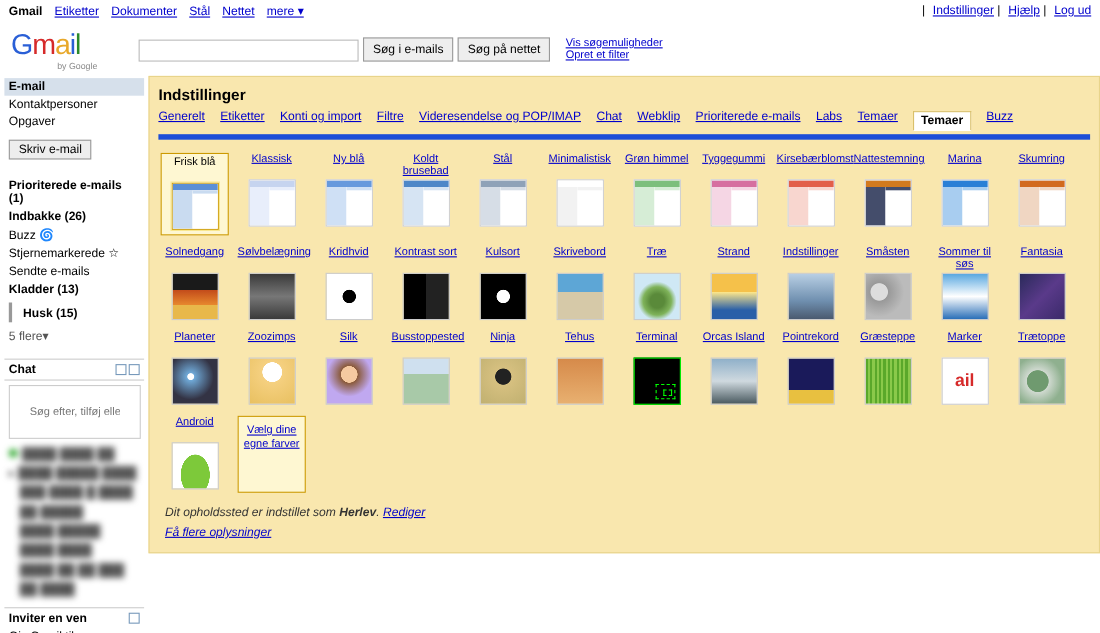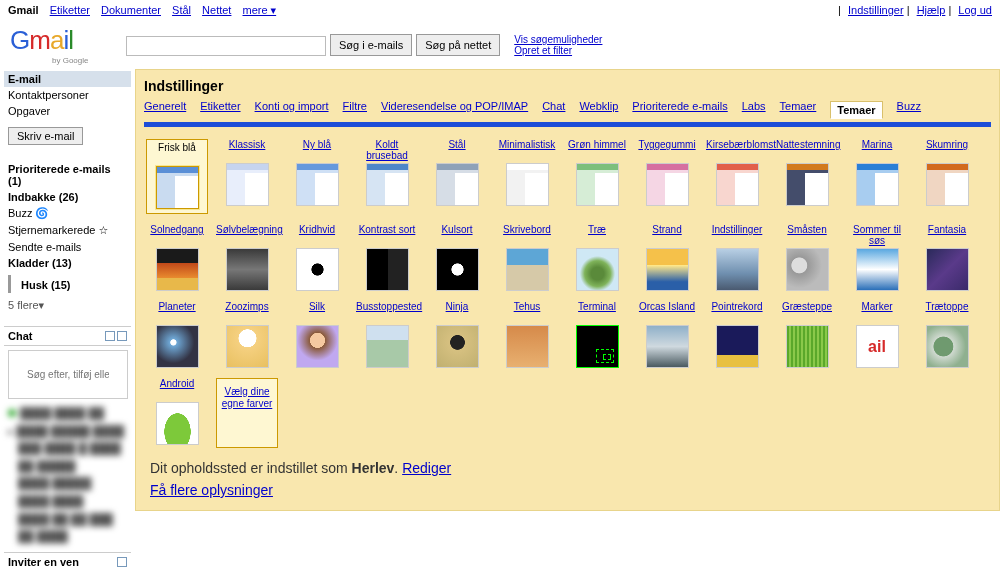--- a/index.html
+++ b/index.html
@@ -52,21 +52,21 @@
   .tabs .sel { background:#fff; border:1px solid #d9c06b; border-bottom:1px solid #fff; padding:2px 6px; text-decoration:none; color:#000; font-weight:bold; position:relative; top:1px;}
   .theme-grid { display:flex; flex-wrap:wrap; gap:10px 8px; padding:12px 2px 6px 2px; }
   .theme { width:62px; text-align:center; }
   .theme .lbl { display:block; font-size:10px; min-height:24px; padding-bottom:2px; line-height:1.1; }
   .theme .thumb { width:43px; height:43px; border:1px solid #ccc; margin:0 auto; background:#fff; overflow:hidden; position:relative; }
   .theme.sel .thumb { border:1px solid #cc9900; outline:1px solid #f9e78e; }
   .theme.sel { background:#fef7d2; border:1px solid #cc9900; padding-top:2px; padding-bottom:4px; width:62px; }
   .theme.sel .lbl { text-decoration:none; color:#000; }
   .custom { width:62px; height:70px; border:1px solid #cc9900; background:#fef7d2; text-align:center; padding:6px 2px; }
 
-  .footer-line { padding:6px 0 0 6px; font-size:14px; color:#333; }
+  .footer-line { padding:6px 0 0 6px; font-size:11px; color:#333;font-style:italic; }
   .footer { text-align:center; padding:18px 0 8px 0; font-size:11px; }
   .footer .green { color:#006600; font-weight:bold; }
 
   
   .t-bar-top { position:absolute; left:0; right:0; top:0; height:6px; }
   .t-side { position:absolute; left:0; top:6px; width:18px; bottom:0; }
   .t-body { position:absolute; left:18px; top:6px; right:0; bottom:0; }
 </style>
 </head>
 <body>

